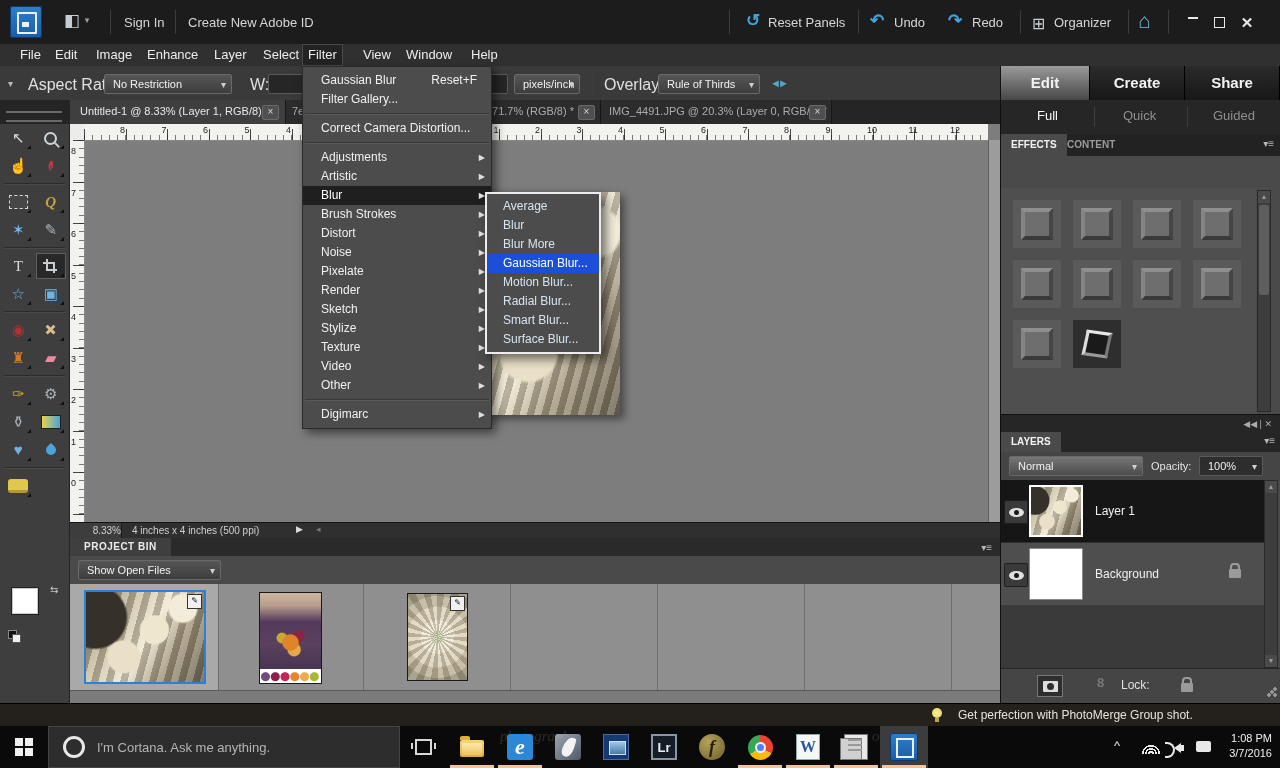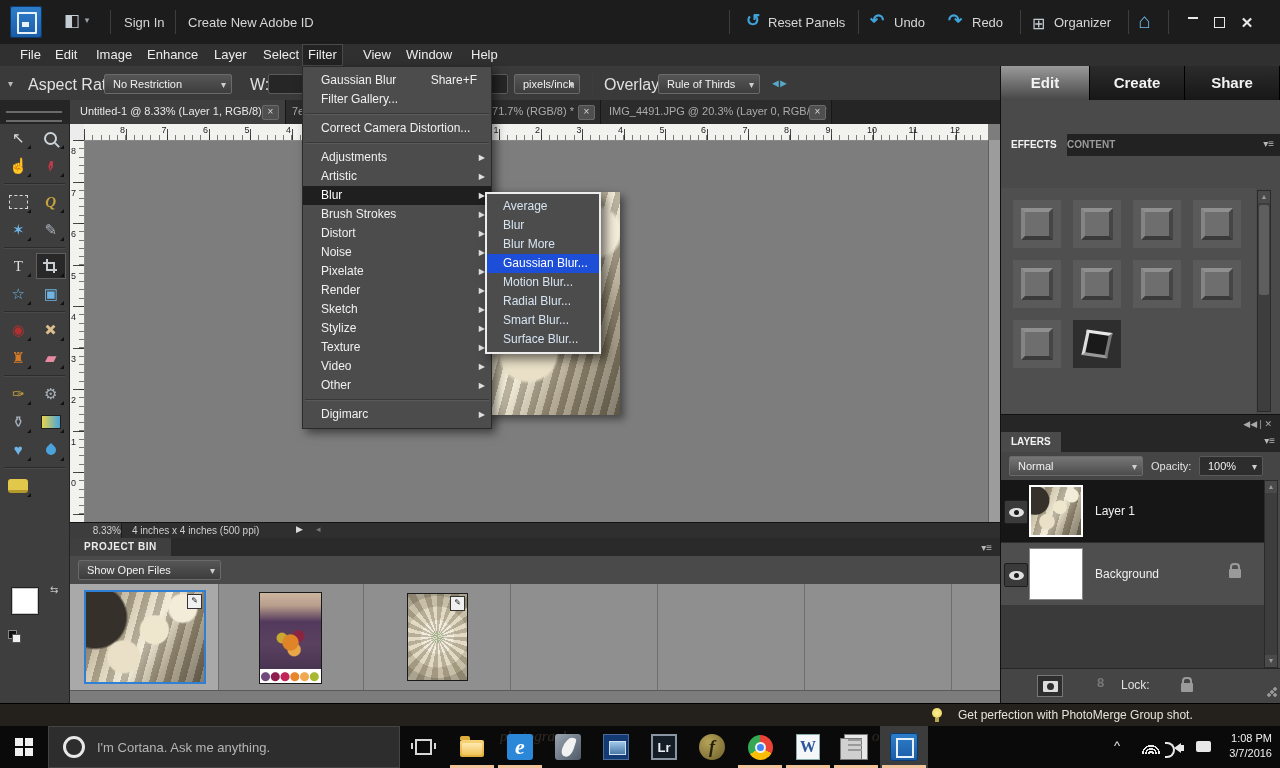--- a/index.html
+++ b/index.html
@@ -514,20 +514,27 @@
     <div class="thumb art-dahlia" style="left:337px;top:9px;width:61px;height:88px;border:1px solid #1a1a1a;">
       <span class="editbadge">✎</span>
     </div>
   </div>
   <div id="binfooter" class="abs"></div>
 
   <div id="rightpanel" class="abs">
     <div class="modetab active" style="left:0;width:89px;">Edit</div>
     <div class="modetab" style="left:89px;width:95px;">Create</div>
     <div class="modetab" style="left:184px;width:95px;">Share</div>
+    <div id="subtabs" class="abs">
+      <span class="subtab active" style="left:36px;">Full</span>
+      <span class="subdiv abs" style="left:93px;"></span>
+      <span class="subtab" style="left:122px;">Quick</span>
+      <span class="subdiv abs" style="left:186px;"></span>
+      <span class="subtab" style="left:212px;">Guided</span>
+    </div>
     <div id="fxheader" class="abs">
       <span class="paneltab active" style="left:0;">EFFECTS</span>
       <span class="paneltab" style="left:56px;">CONTENT</span>
       <span class="panelmenuic abs" style="right:6px;top:4px;">▾≡</span>
     </div>
     <div id="fxgrid" class="abs">
         <div class="ecell" style="left: 12px; top: 12px;">
           <span class="bev"></span>
         </div>
         <div class="ecell" style="left: 72px; top: 12px;">
@@ -602,21 +609,21 @@
       <span class="abs" style="left:96px;top:6px;color:#787878;font-weight:bold;font-size:13px;">8</span>
       <span class="abs" style="left:120px;top:9px;font-size:12px;color:#e0e0e0;">Lock:</span>
       <span class="abs" style="left:156px;top:9px;"><span class="checkI"></span></span>
       <span class="abs" style="left:180px;top:12px;"><span class="lockI"></span></span>
       <span class="abs" style="left:232px;top:7px;"><span class="trashcap"></span><span class="trashI"></span></span>
       <span class="abs" style="right:3px;bottom:3px;"><span class="gripdots" style="display:inline-block;"></span></span>
     </div>
   </div>
 
   <div id="filtermenu" class="abs">
-      <div class="fitem"><span class="flab">Gaussian Blur</span><span class="fsc">Share+F</span></div>
+      <div class="fitem"><span class="flab">Gaussian Blur</span><span class="fsc">Reset+F</span></div>
       <div class="fitem"><span class="flab">Filter Gallery...</span></div>
       <div class="msep"></div>
       <div class="fitem"><span class="flab">Correct Camera Distortion...</span></div>
       <div class="msep"></div>
       <div class="fitem"><span class="flab">Adjustments</span><span class="farw">▶</span></div>
       <div class="fitem"><span class="flab">Artistic</span><span class="farw">▶</span></div>
       <div class="fitem hl"><span class="flab">Blur</span><span class="farw">▶</span></div>
       <div class="fitem"><span class="flab">Brush Strokes</span><span class="farw">▶</span></div>
       <div class="fitem"><span class="flab">Distort</span><span class="farw">▶</span></div>
       <div class="fitem"><span class="flab">Noise</span><span class="farw">▶</span></div>

